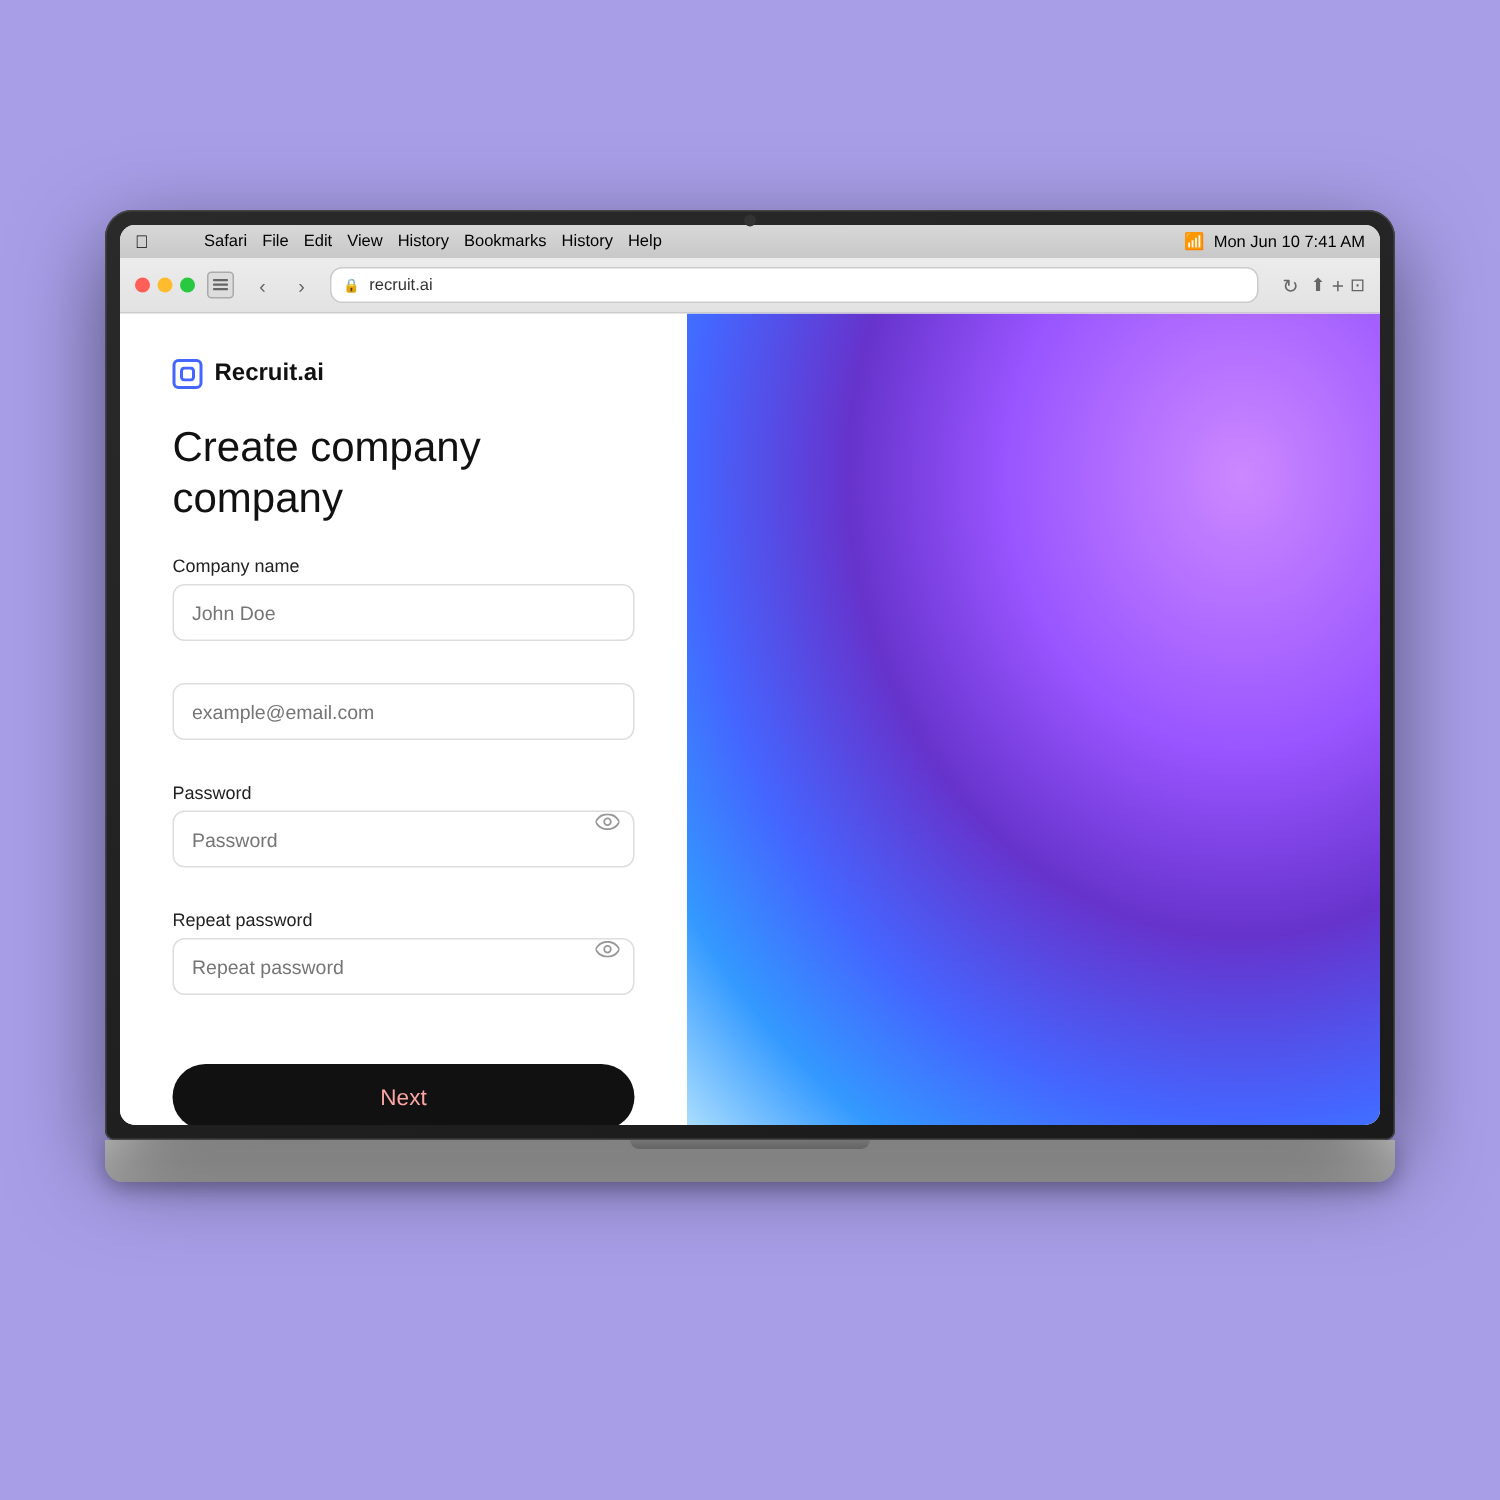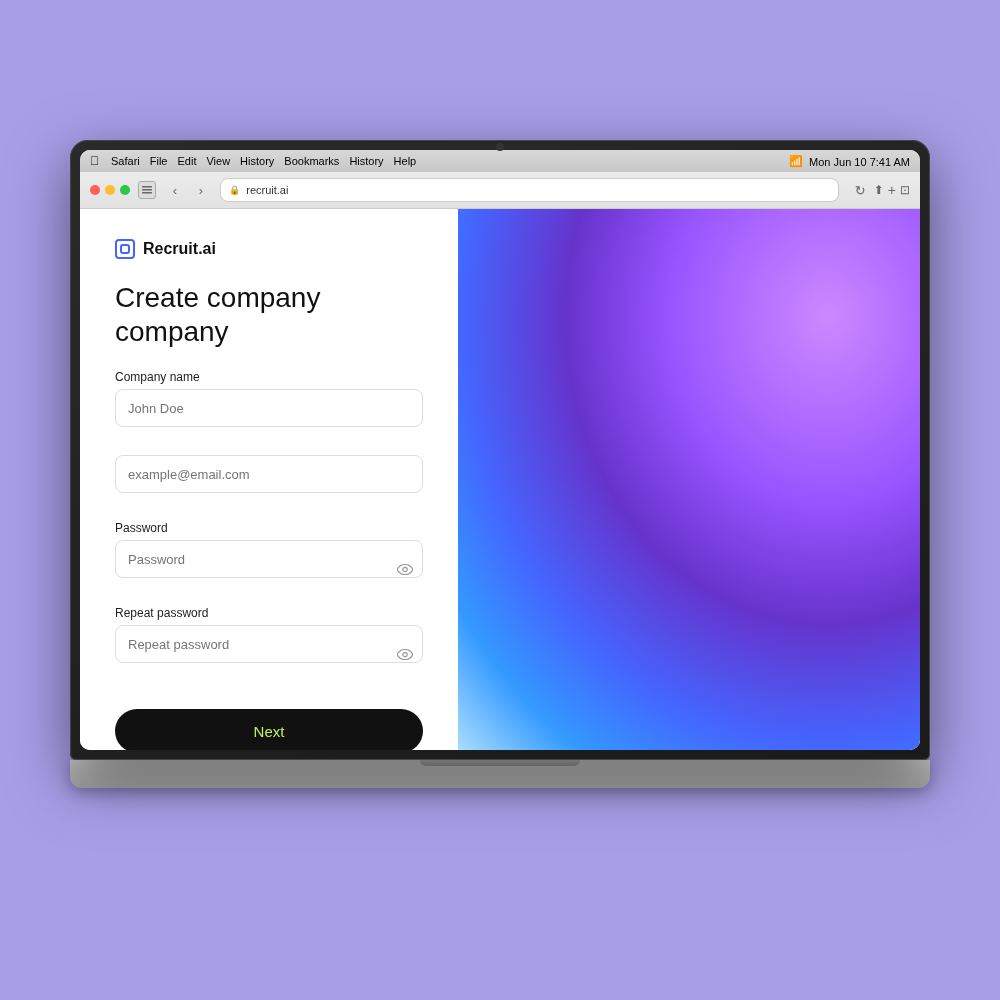--- a/index.html
+++ b/index.html
@@ -80,20 +80,21 @@
 
     .apple-logo {
       font-size: 12px;
     }
 
     .menubar-items {
       display: flex;
       gap: 10px;
       font-size: 11px;
       font-weight: 500;
+      margin-left: 25px;
     }
 
     .menubar-right {
       position: absolute;
       right: 10px;
       top: 50%;
       transform: translateY(-50%);
       display: flex;
       align-items: center;
       gap: 6px;
@@ -256,21 +257,21 @@
       font-size: 12px;
       font-weight: 500;
       color: #222;
       margin-bottom: 5px;
       display: block;
     }
 
     .field-input-wrapper {
       position: relative;
       display: flex;
-      align-items: flex-end;
+      align-items: flex-start;
     }
 
     .field-input {
       width: 100%;
       height: 38px;
       border: 1px solid #ddd;
       border-radius: 8px;
       padding: 0 12px;
       font-size: 13px;
       color: #999;
@@ -284,21 +285,21 @@
       color: #999;
       font-size: 15px;
       cursor: pointer;
     }
 
     
     .next-button {
       width: 100%;
       height: 44px;
       background: #111;
-      color: #bef264;
+      color: #fca5a5;
       border: none;
       border-radius: 50px;
       font-size: 15px;
       font-weight: 500;
       cursor: pointer;
       margin-top: 18px;
     }
 
     
     .laptop-base {

